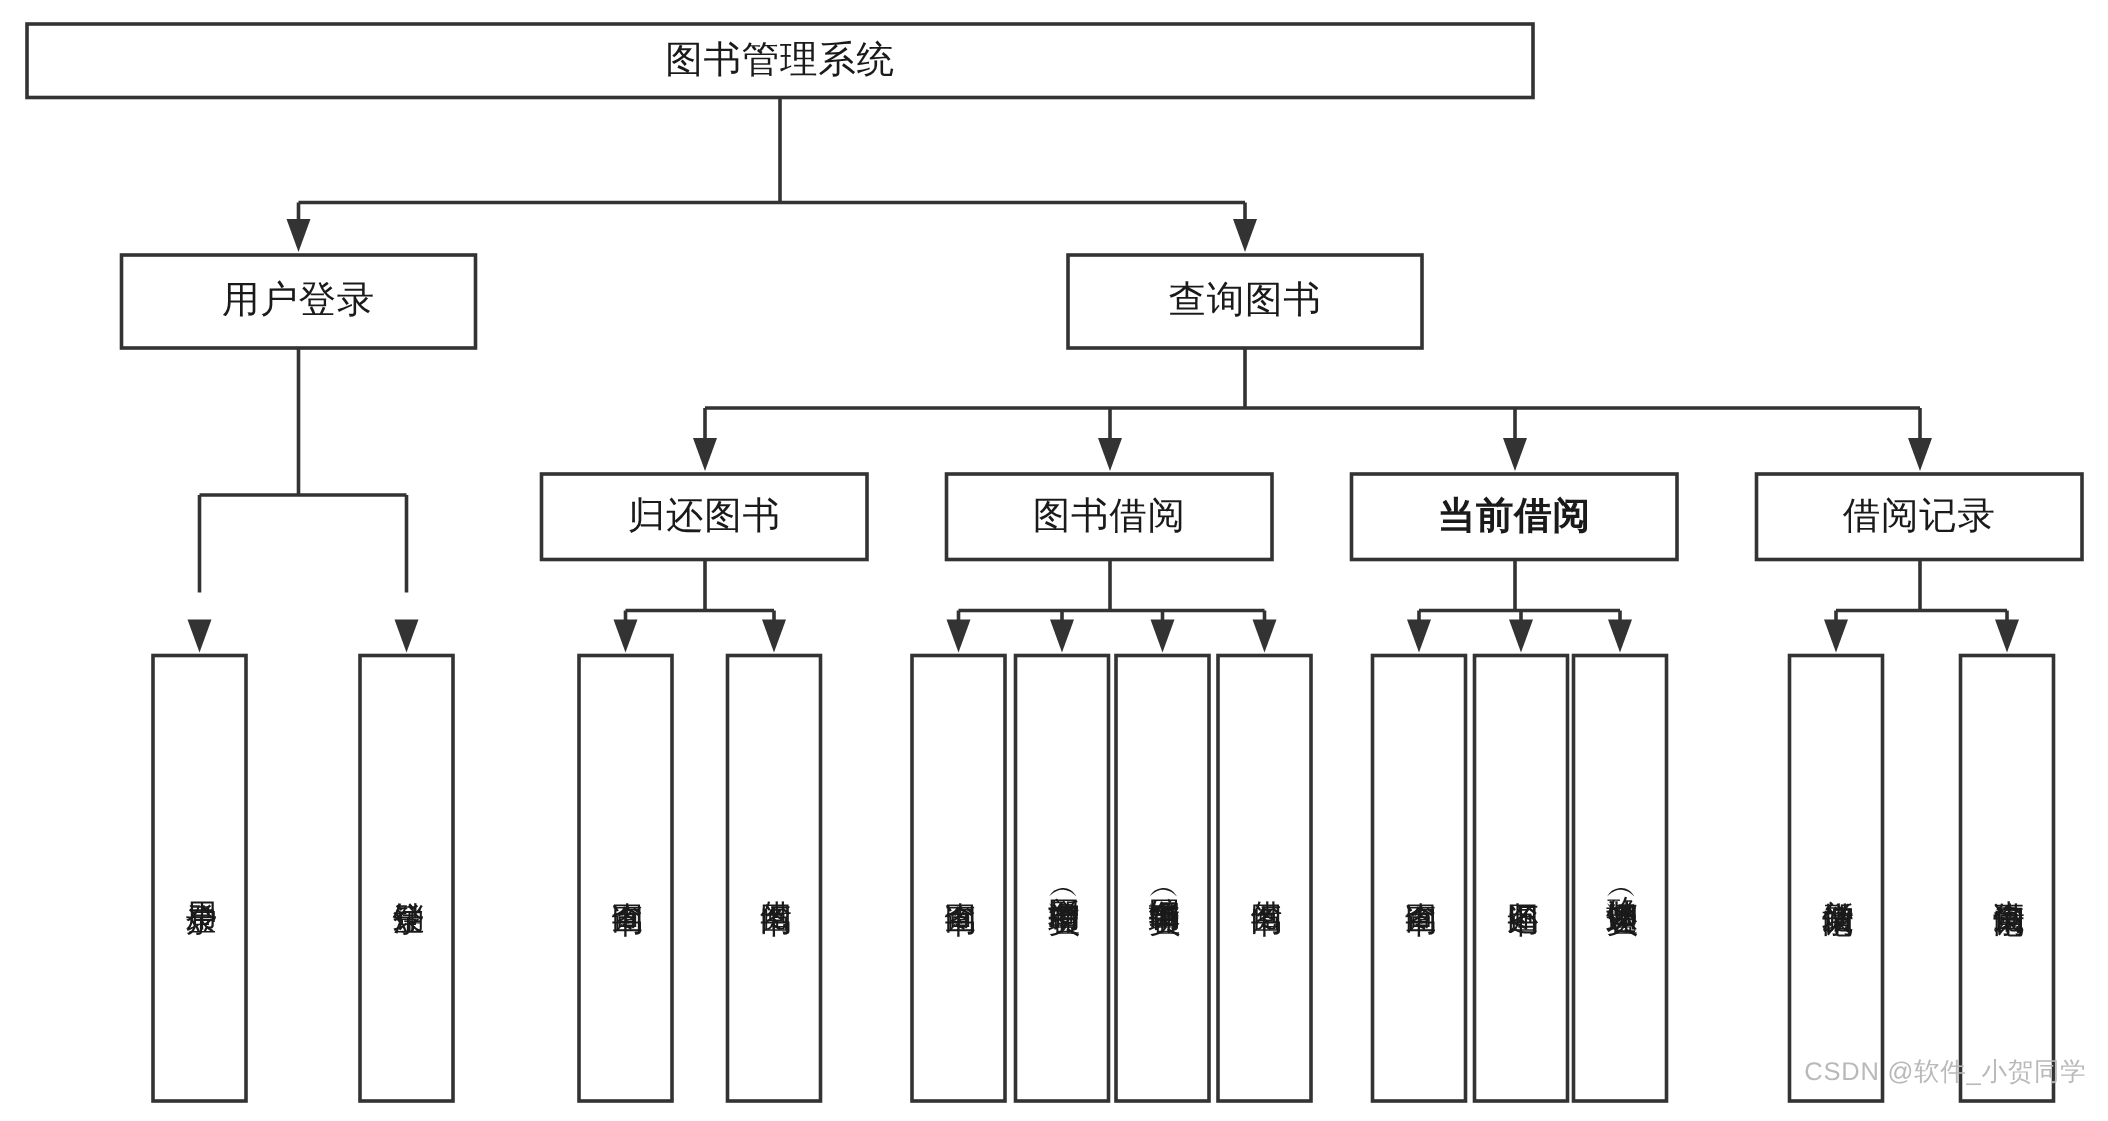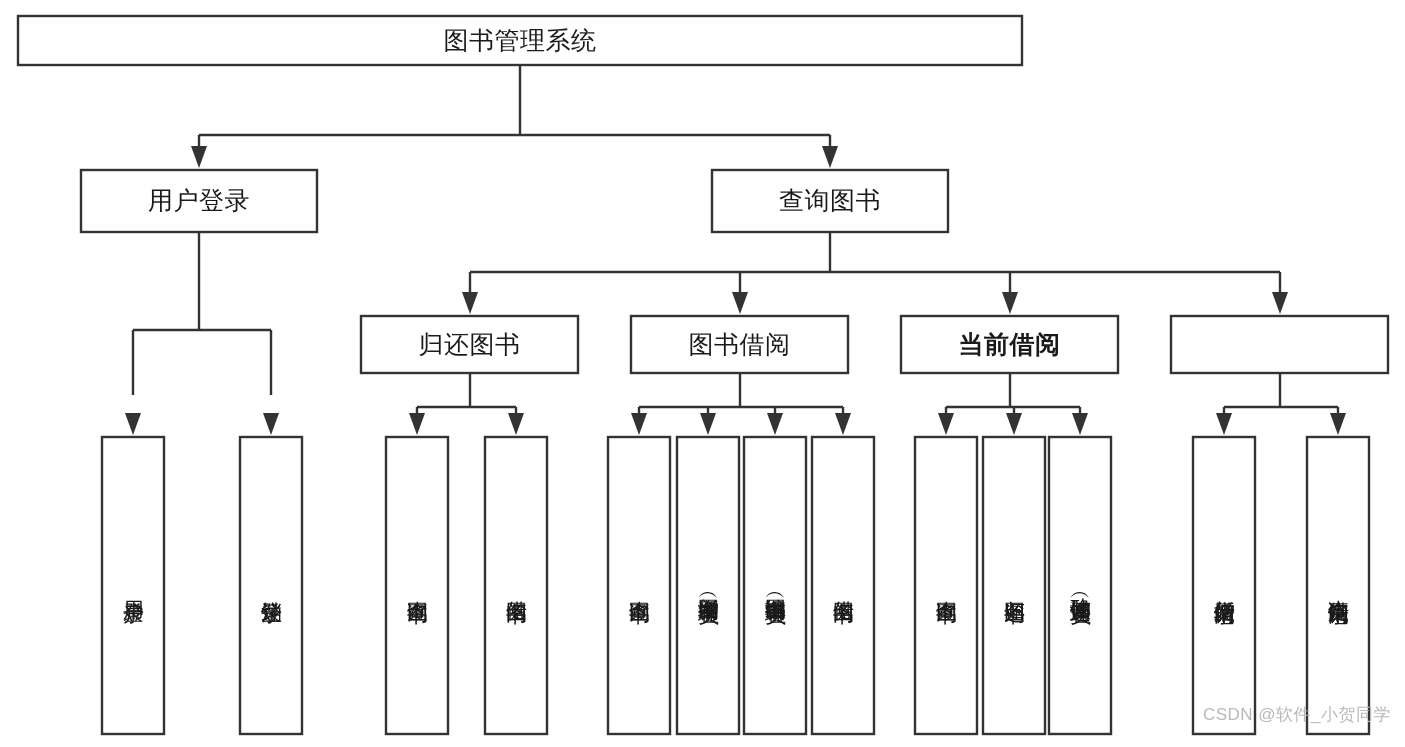--- a/index.html
+++ b/index.html
@@ -187,20 +187,21 @@
   </svg>
 
   <div class="node-label horizontal" style="left:18px; top:16px; width:1004px; height:49px;">图书管理系统</div>
 
   <div class="node-label horizontal" style="left:81px; top:170px; width:236px; height:62px;">用户登录</div>
   <div class="node-label horizontal" style="left:712px; top:170px; width:236px; height:62px;">查询图书</div>
 
   <div class="node-label horizontal" style="left:361px; top:316px; width:217px; height:57px;">归还图书</div>
   <div class="node-label horizontal" style="left:631px; top:316px; width:217px; height:57px;">图书借阅</div>
   <div class="node-label horizontal" style="left:901px; top:316px; width:217px; height:57px;font-weight:bold;">当前借阅</div>
+  <div class="node-label horizontal" style="left:1171px; top:316px; width:217px; height:57px;">借阅记录</div>
 
   <div class="node-label vertical" style="left:102px; top:437px; width:62px; height:297px;">用户登录</div>
   <div class="node-label vertical" style="left:240px; top:437px; width:62px; height:297px;">注销登录</div>
 
   <div class="node-label vertical" style="left:386px; top:437px; width:62px; height:297px;">查询图书</div>
   <div class="node-label vertical" style="left:485px; top:437px; width:62px; height:297px;">借阅图书</div>
 
   <div class="node-label vertical" style="left:608px; top:437px; width:62px; height:297px;">查询图书</div>
   <div class="node-label vertical" style="left:677px; top:437px; width:62px; height:297px;">新增图书（管理员）</div>
   <div class="node-label vertical" style="left:744px; top:437px; width:62px; height:297px;">编辑图书（管理员）</div>

